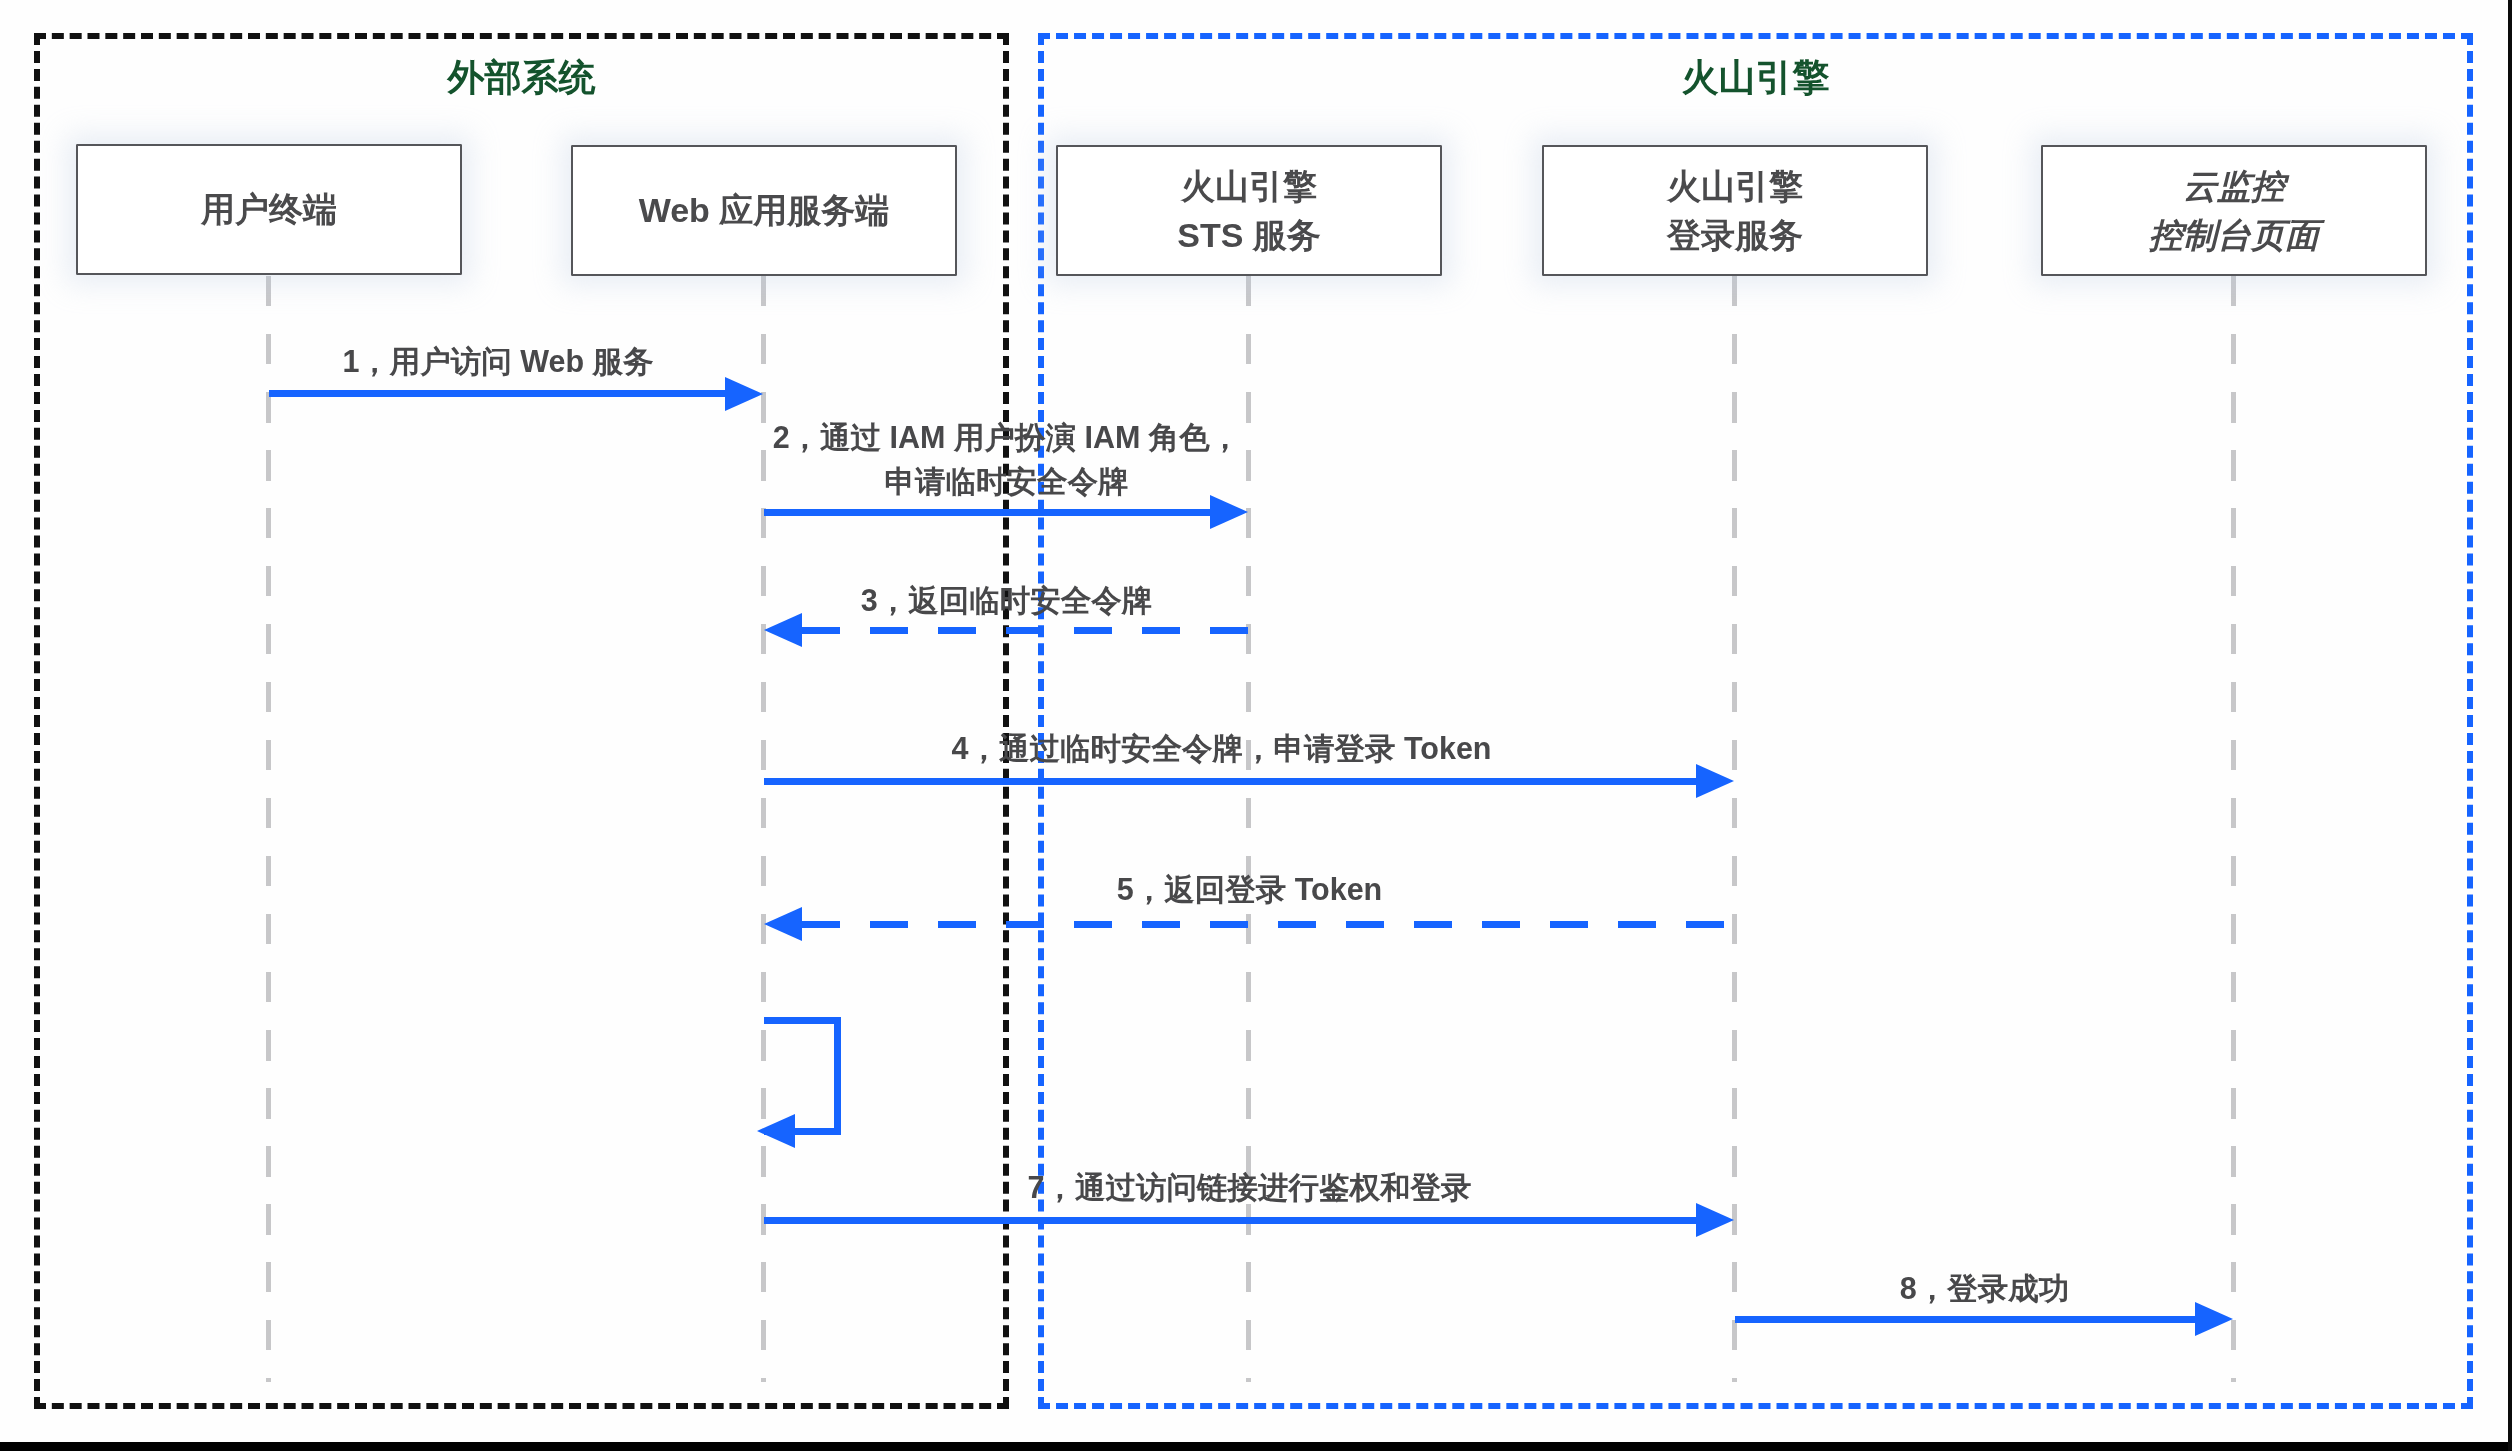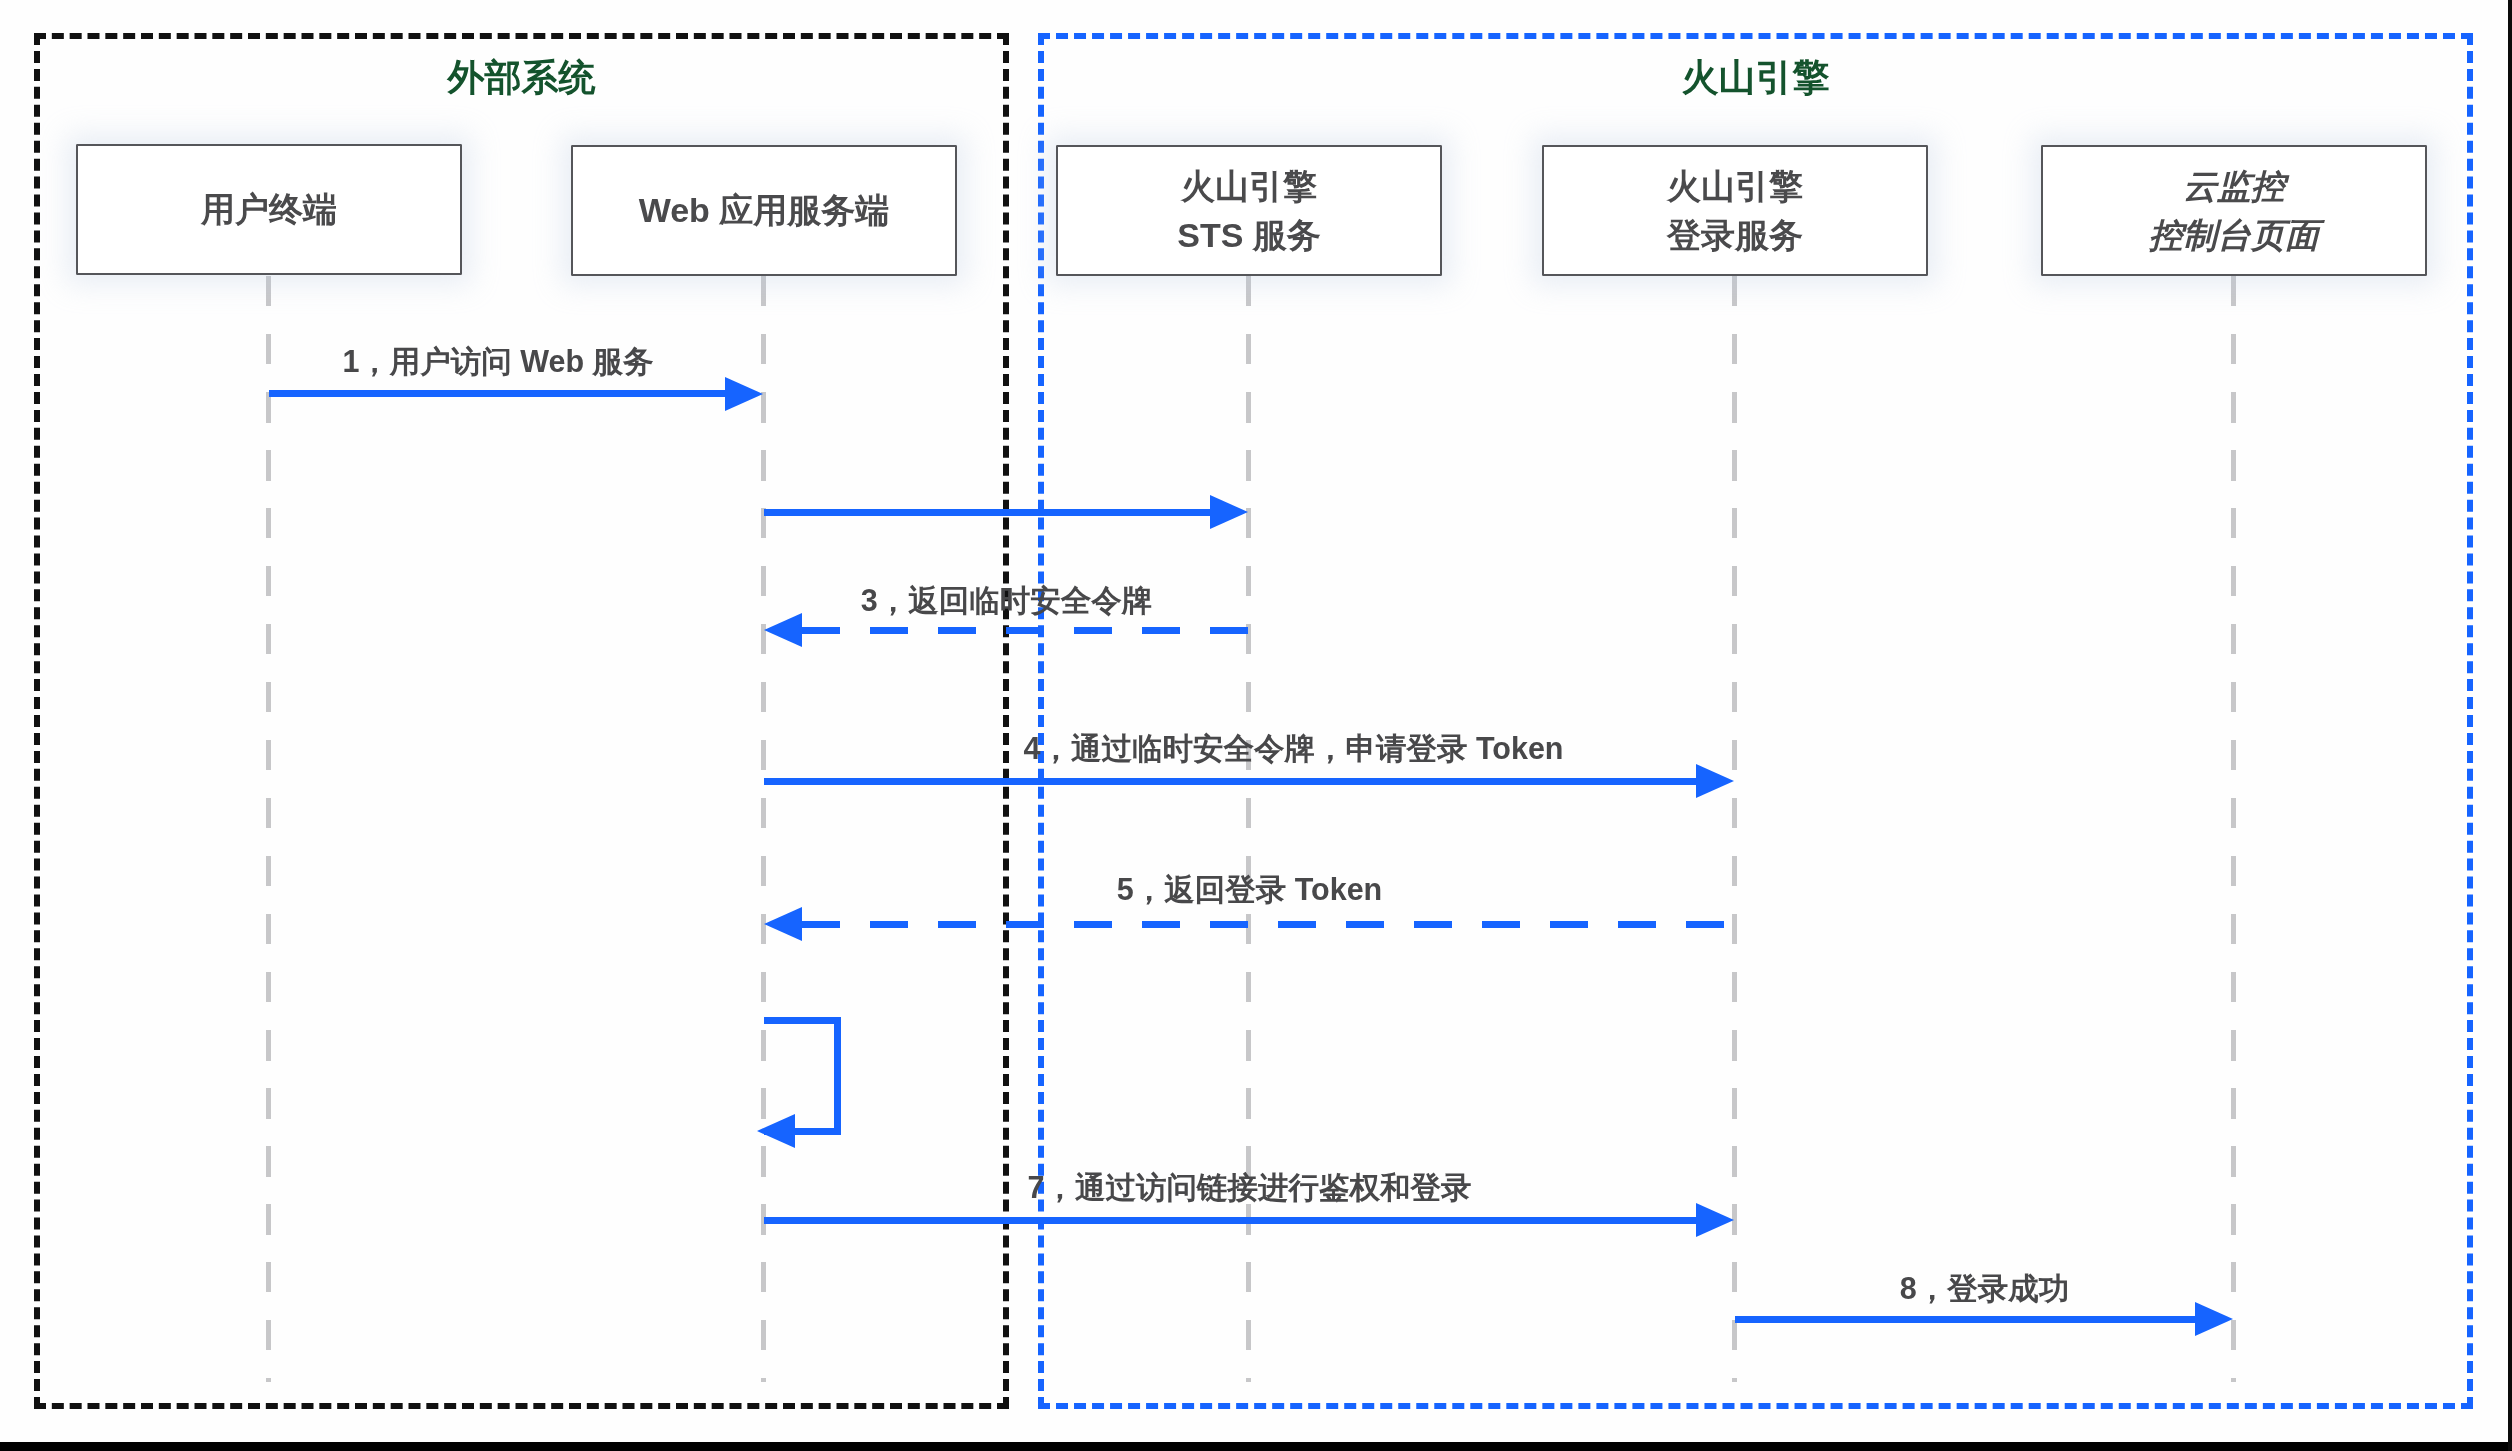--- a/index.html
+++ b/index.html
@@ -101,30 +101,34 @@
     <span>云监控</span>
     <span>控制台页面</span>
   </div>
 
   <div class="msg-label" style="left:251px; top:339px; width:494px;">
     <span>1，用户访问 Web 服务</span>
   </div>
   <div class="arrow-line" style="left:269px; top:390px; width:458px;"></div>
   <div class="head-right" style="left:725px; top:377px;"></div>
 
+  <div class="msg-label" style="left:764px; top:415px; width:485px;">
+    <span>2，通过 IAM 用户扮演 IAM 角色，</span>
+    <span>申请临时安全令牌</span>
+  </div>
   <div class="arrow-line" style="left:764px; top:509px; width:452px;"></div>
   <div class="head-right" style="left:1210px; top:495px;"></div>
 
   <div class="msg-label" style="left:764px; top:578px; width:485px;">
     <span>3，返回临时安全令牌</span>
   </div>
   <div class="arrow-line dashed" style="left:802px; top:627px; width:447px;"></div>
   <div class="head-left" style="left:764px; top:613px;"></div>
 
-  <div class="msg-label" style="left:808px; top:726px; width:971px;">
+  <div class="msg-label" style="left:736px; top:726px; width:971px;">
     <span>4，通过临时安全令牌，申请登录 Token</span>
   </div>
   <div class="arrow-line" style="left:764px; top:778px; width:938px;"></div>
   <div class="head-right" style="left:1696px; top:764px;"></div>
 
   <div class="msg-label" style="left:764px; top:867px; width:971px;">
     <span>5，返回登录 Token</span>
   </div>
   <div class="arrow-line dashed" style="left:802px; top:921px; width:933px;"></div>
   <div class="head-left" style="left:764px; top:907px;"></div>

